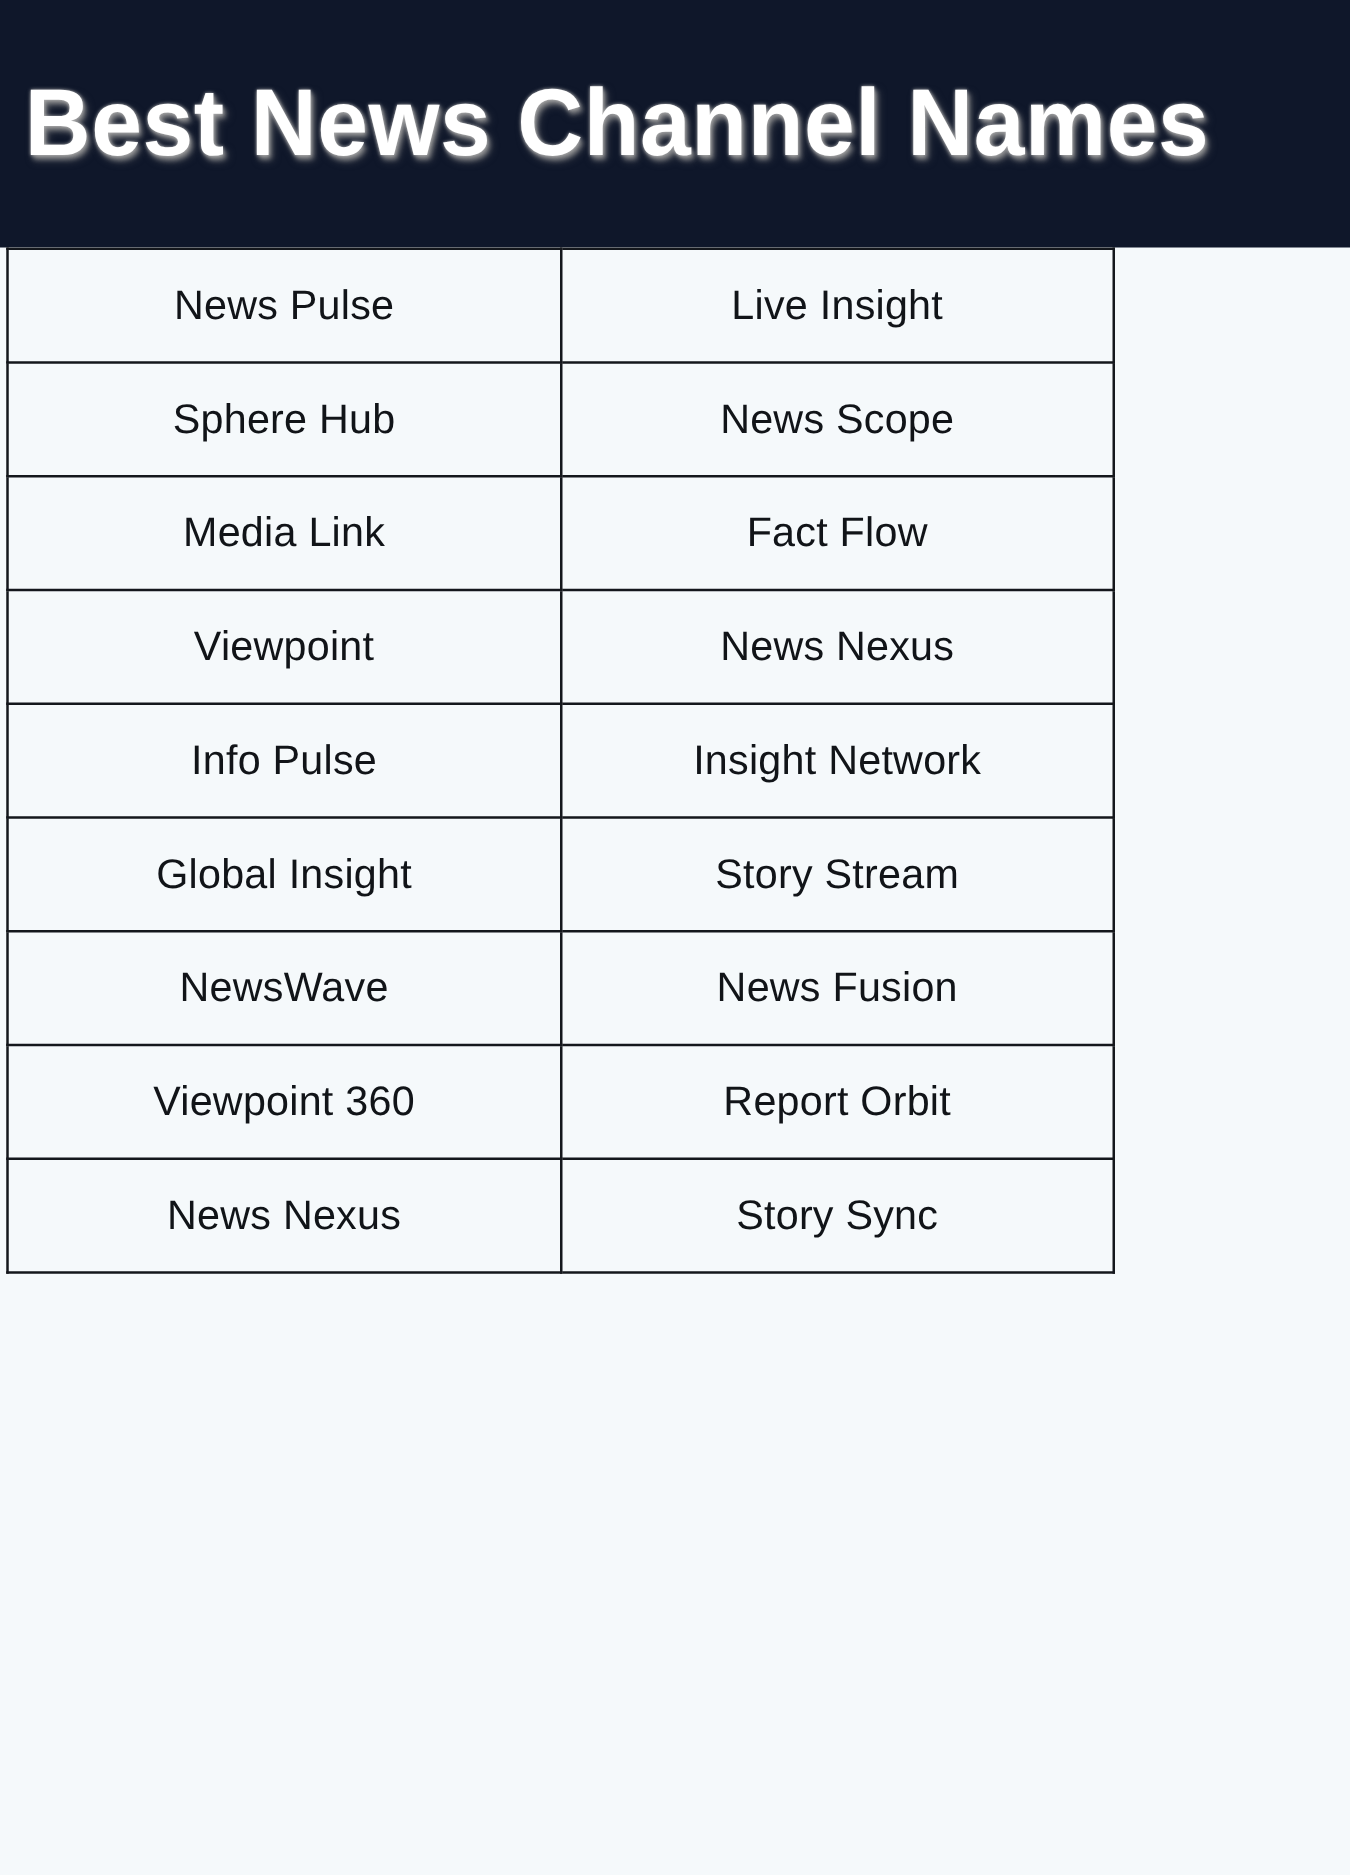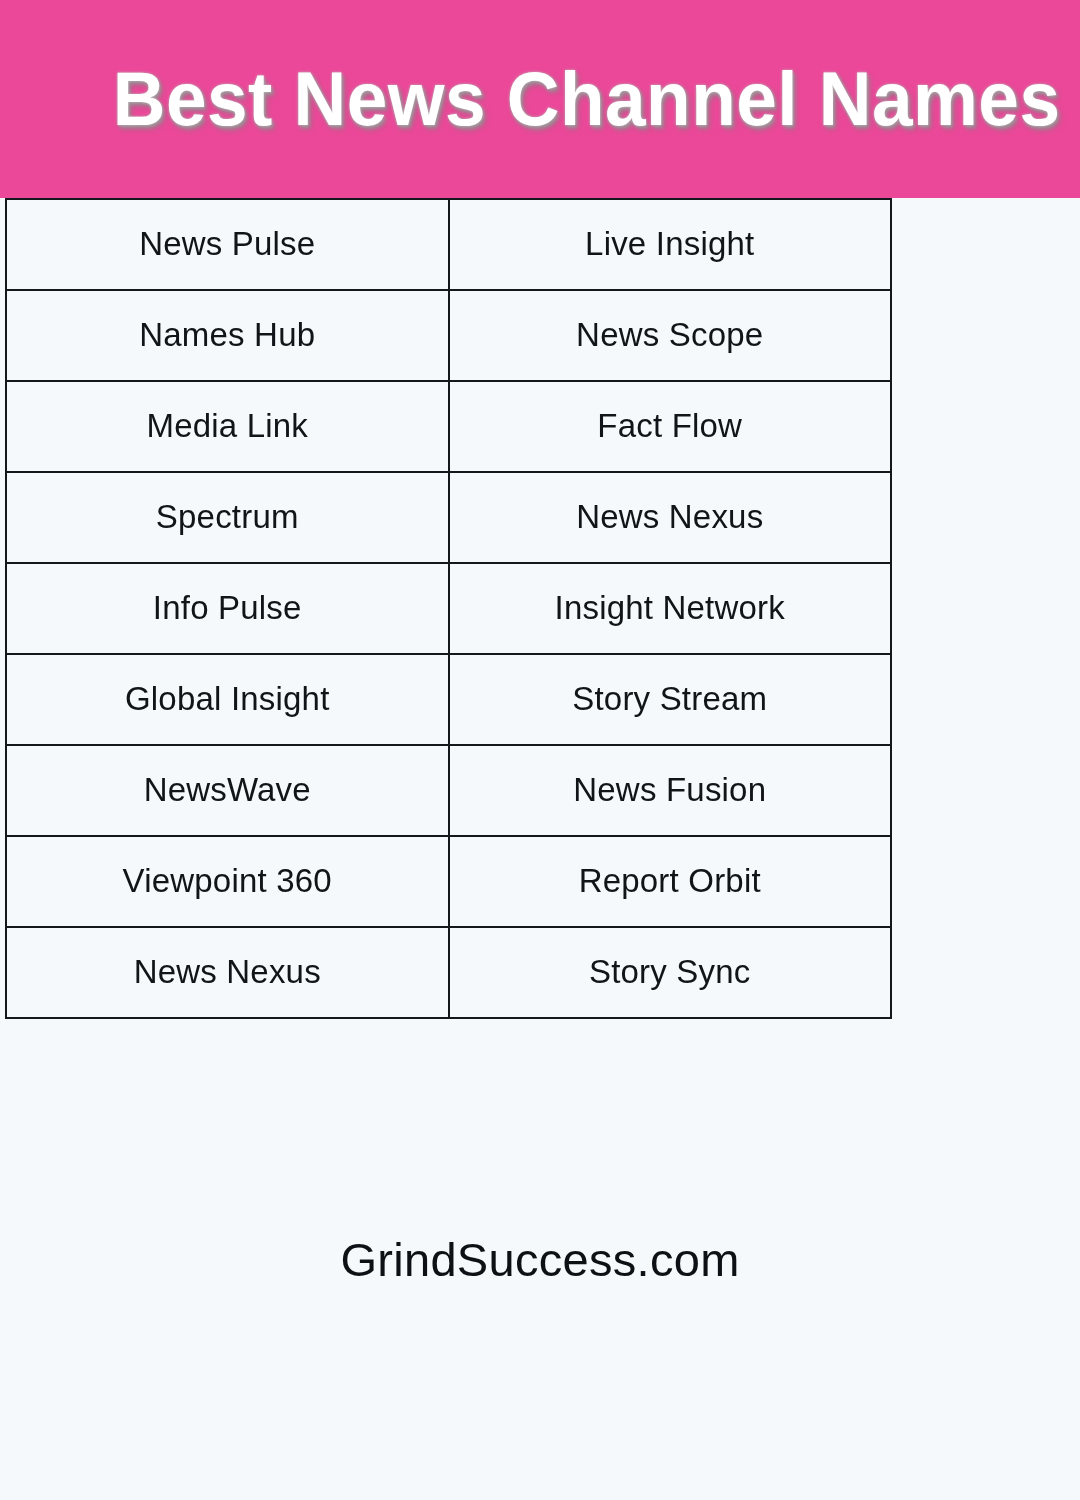--- a/index.html
+++ b/index.html
@@ -18,25 +18,25 @@
   .poster {
     width:1080px;
     height:1500px;
     background:#f5f9fb;
     display:flex;
     flex-direction:column;
   }
 
   
   .banner {
-    background:#ec4899;
+    background:#0f172a;
     height:198px;
     display:flex;
     align-items:center;
-    justify-content:flex-end;
+    justify-content:flex-start;
     flex:0 0 auto;
   }
 
   .banner-title {
     color:#ffffff;
     font-family:"Liberation Sans", sans-serif;
     font-size:76px;
     font-weight:bold;
     letter-spacing:0.5px;
     line-height:1;
@@ -105,29 +105,29 @@
   </div>
 
   <div class="table-wrap">
     <table class="names">
       <tbody>
           <tr>
             <td>News Pulse</td>
             <td>Live Insight</td>
           </tr>
           <tr>
-            <td>Names Hub</td>
+            <td>Sphere Hub</td>
             <td>News Scope</td>
           </tr>
           <tr>
             <td>Media Link</td>
             <td>Fact Flow</td>
           </tr>
           <tr>
-            <td>Spectrum</td>
+            <td>Viewpoint</td>
             <td>News Nexus</td>
           </tr>
           <tr>
             <td>Info Pulse</td>
             <td>Insight Network</td>
           </tr>
           <tr>
             <td>Global Insight</td>
             <td>Story Stream</td>
           </tr>
@@ -140,17 +140,14 @@
             <td>Report Orbit</td>
           </tr>
           <tr>
             <td>News Nexus</td>
             <td>Story Sync</td>
           </tr>
         </tbody>
     </table>
   </div>
 
-  <div class="footer">
-    <div class="footer-text">GrindSuccess.com</div>
-  </div>
 
 </div>
 
 </body></html>

